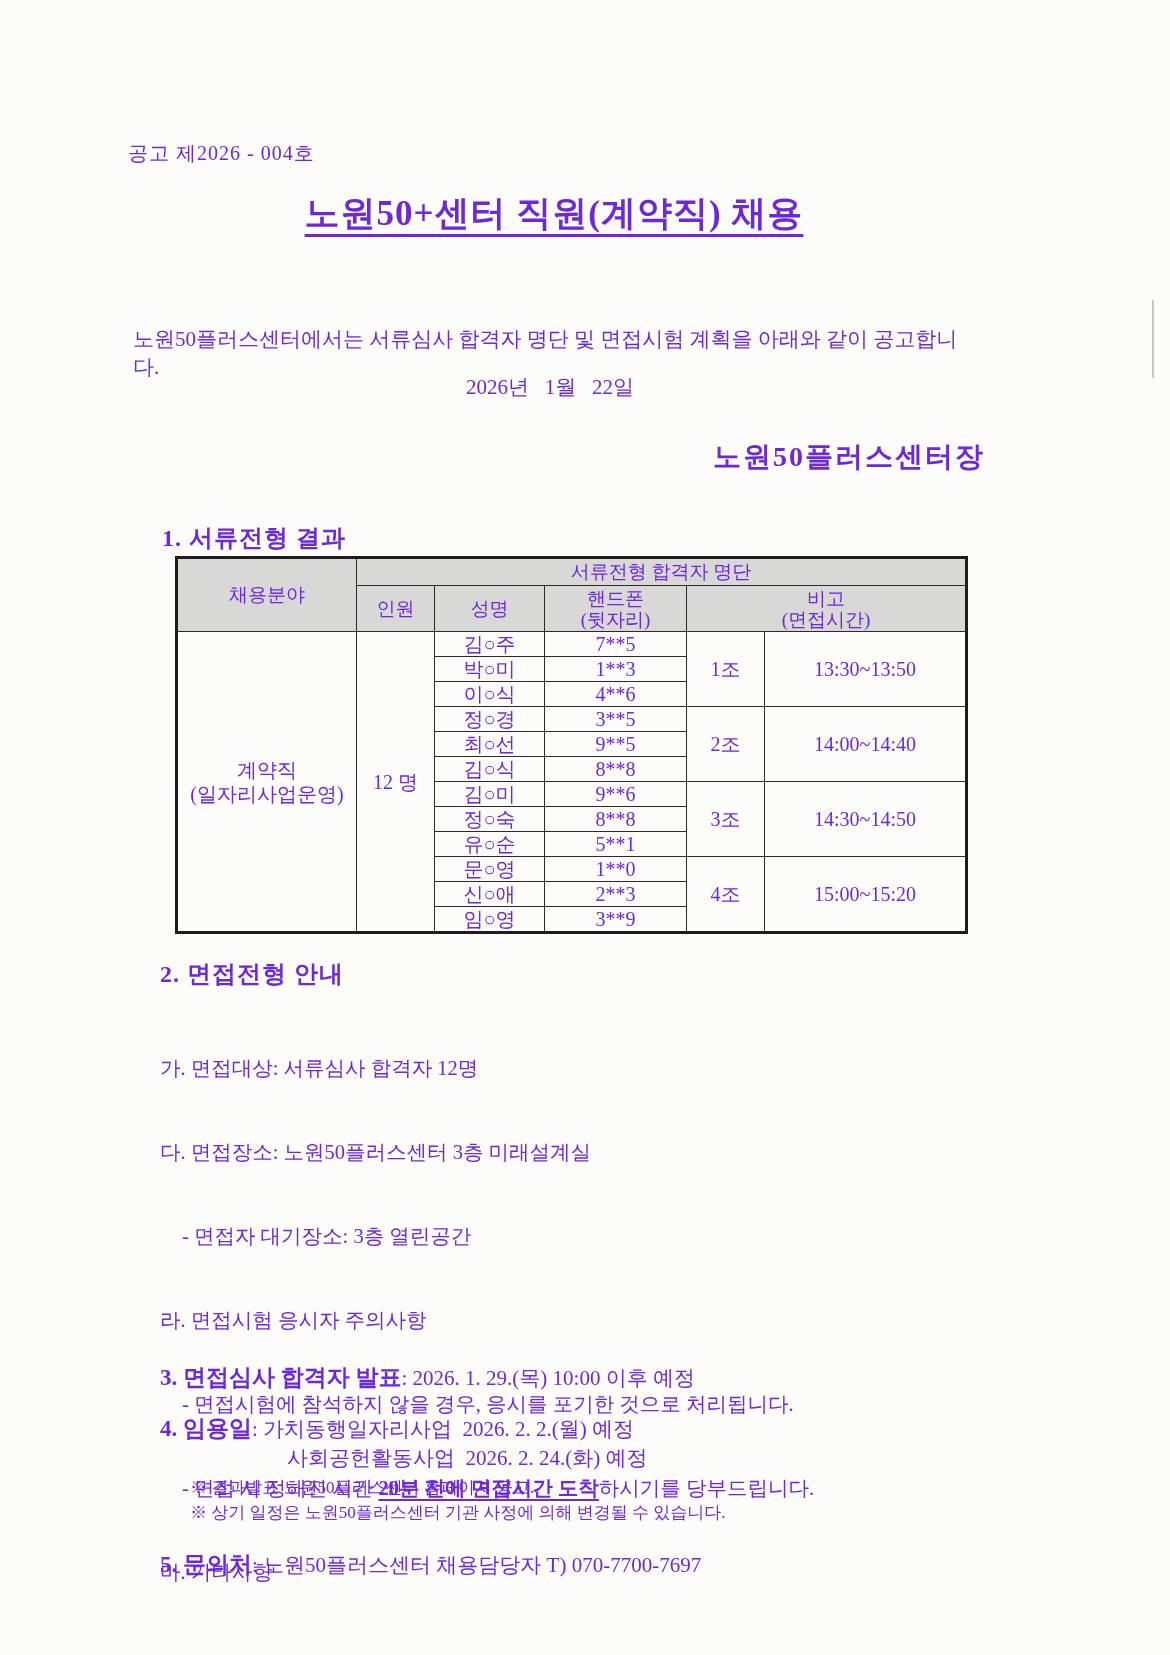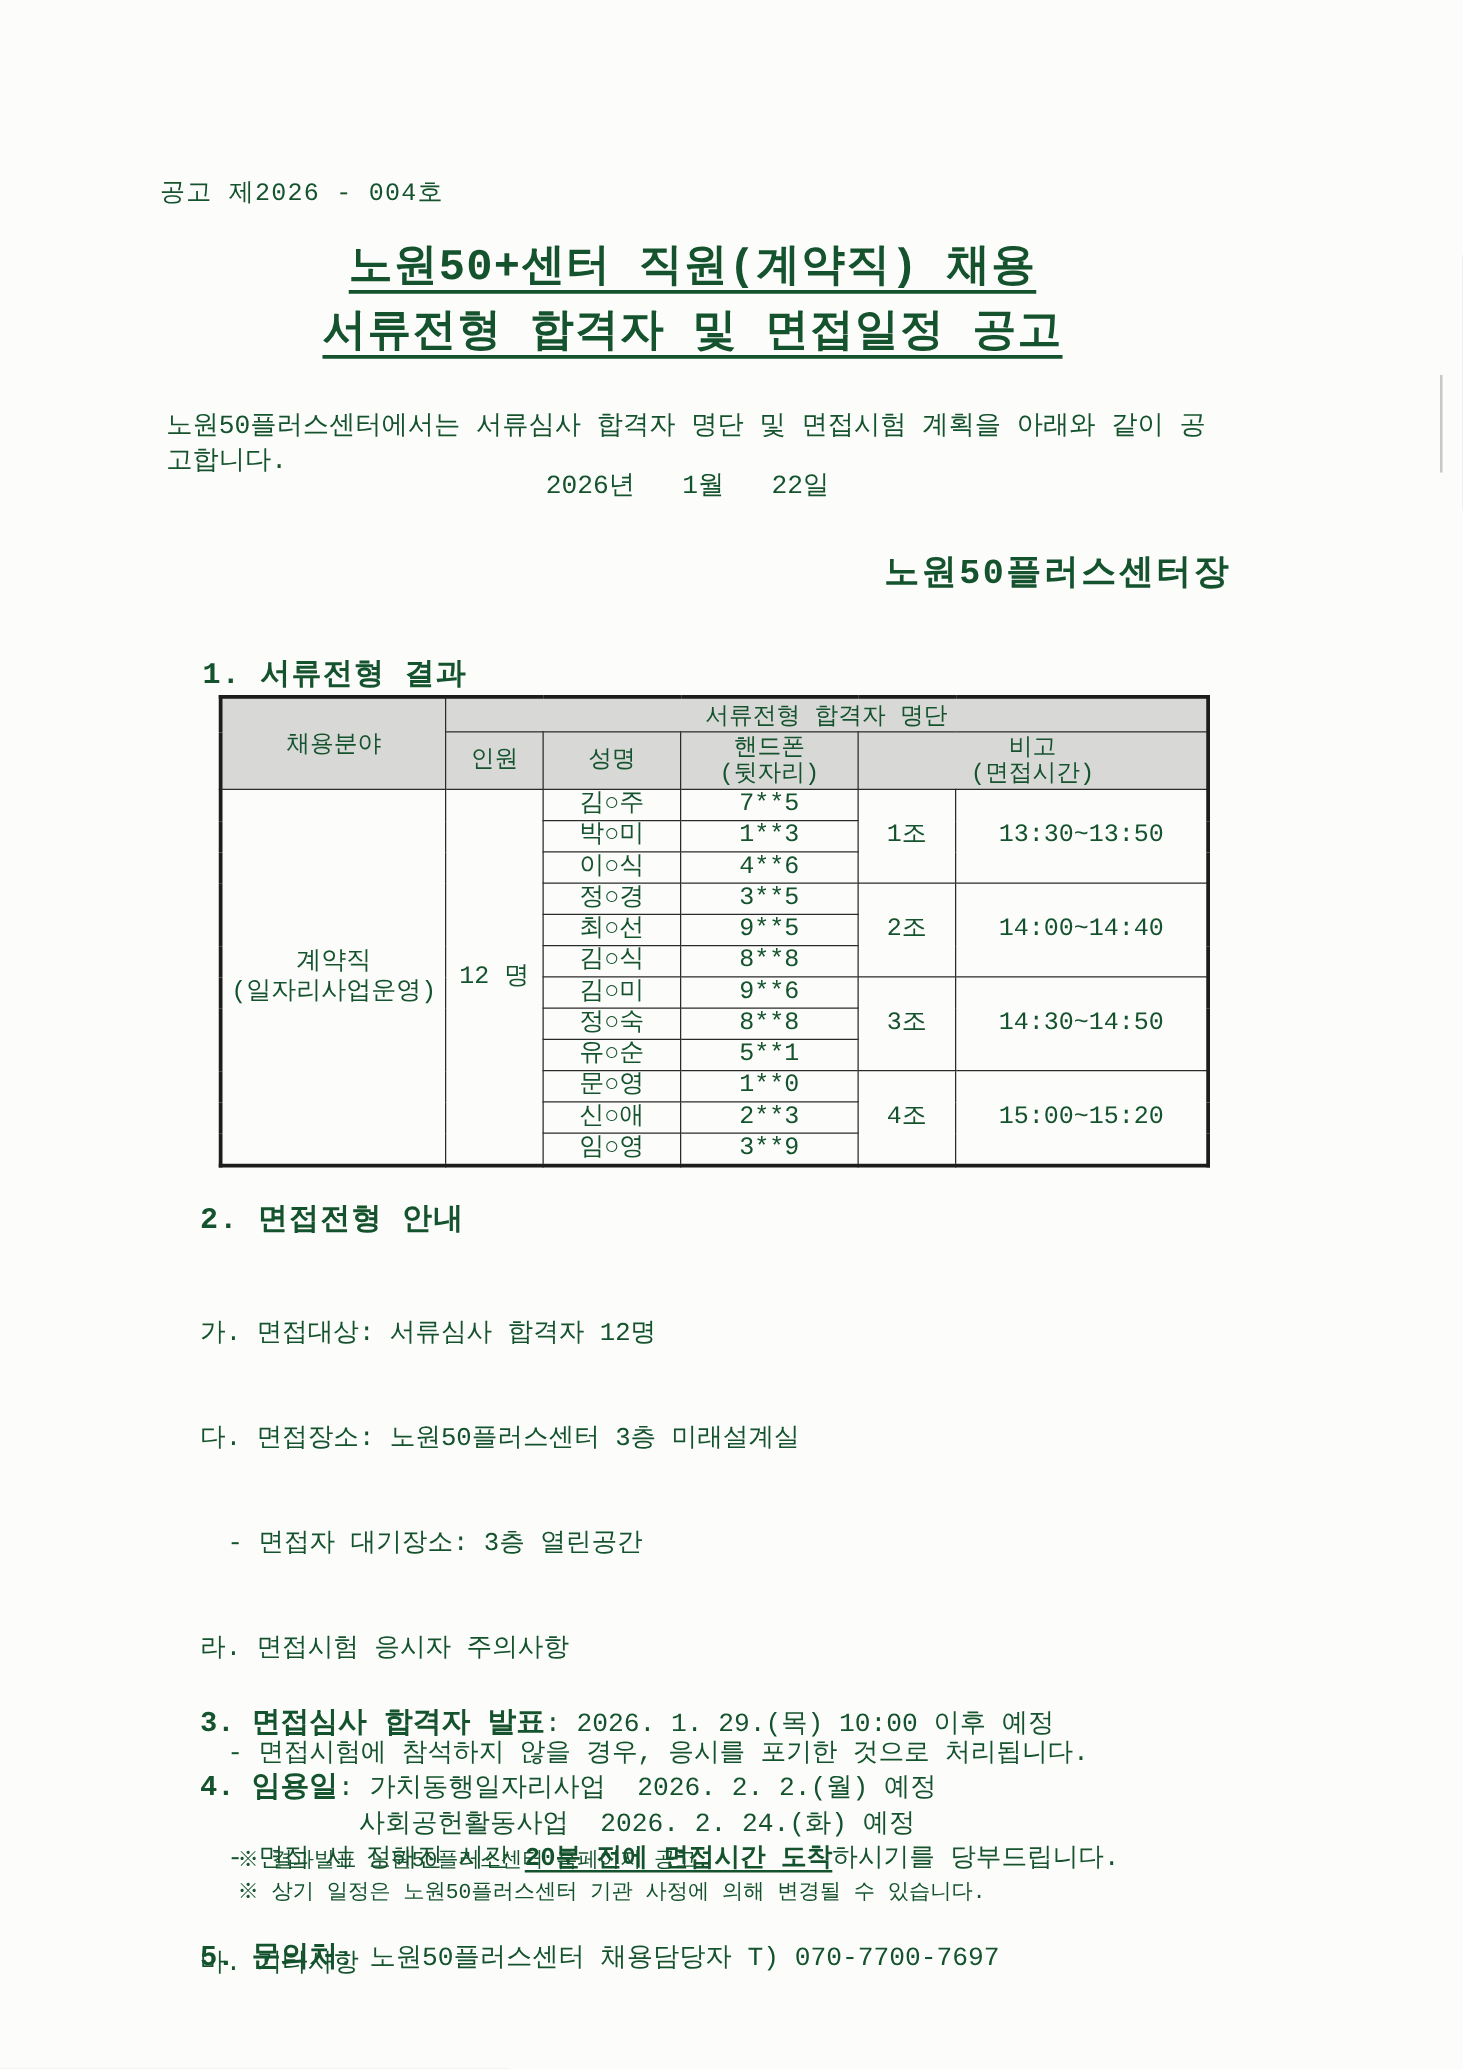--- a/index.html
+++ b/index.html
@@ -1,21 +1,21 @@
 <!DOCTYPE html>
 <html><head>
 <meta charset="utf-8">
 <style>
   * { margin:0; padding:0; box-sizing:border-box; }
   html,body { background:#e8e8e8; }
   .page {
     width:1170px; height:1655px;
     background:#fcfcfa;
-    font-family:Liberation Mono, monospace;
-    color:#14532d;
+    font-family:Liberation Serif, serif;
+    color:#6d28d9;
     position:relative;
     margin:0 auto;
     overflow:hidden;
   }
   .ref-no { position:absolute; top:140px; left:128px; font-size:20px; letter-spacing:1px; }
   .title-block { position:absolute; top:188px; left:134px; width:840px; text-align:center; }
   .title-line {
     display:inline-block;
     font-size:35px; font-weight:bold; letter-spacing:1px;
     text-decoration:underline; text-decoration-thickness:3px; text-underline-offset:9px;
@@ -64,21 +64,20 @@
 </style>
 </head>
 <body>
 
 <div class="page">
 
   <div class="ref-no">공고 제2026 - 004호</div>
 
   <div class="title-block">
     <span class="title-line">노원50+센터 직원(계약직) 채용</span><br>
-    <span class="title-line">서류전형 합격자 및 면접일정 공고</span>
   </div>
 
   <div class="intro">노원50플러스센터에서는 서류심사 합격자 명단 및 면접시험 계획을 아래와 같이 공고합니다.</div>
   <div class="doc-date">2026년   1월   22일</div>
   <div class="signer">노원50플러스센터장</div>
 
   <div class="sec1-heading">1. 서류전형 결과</div>
 
   <table class="pass-table">
     <colgroup>

